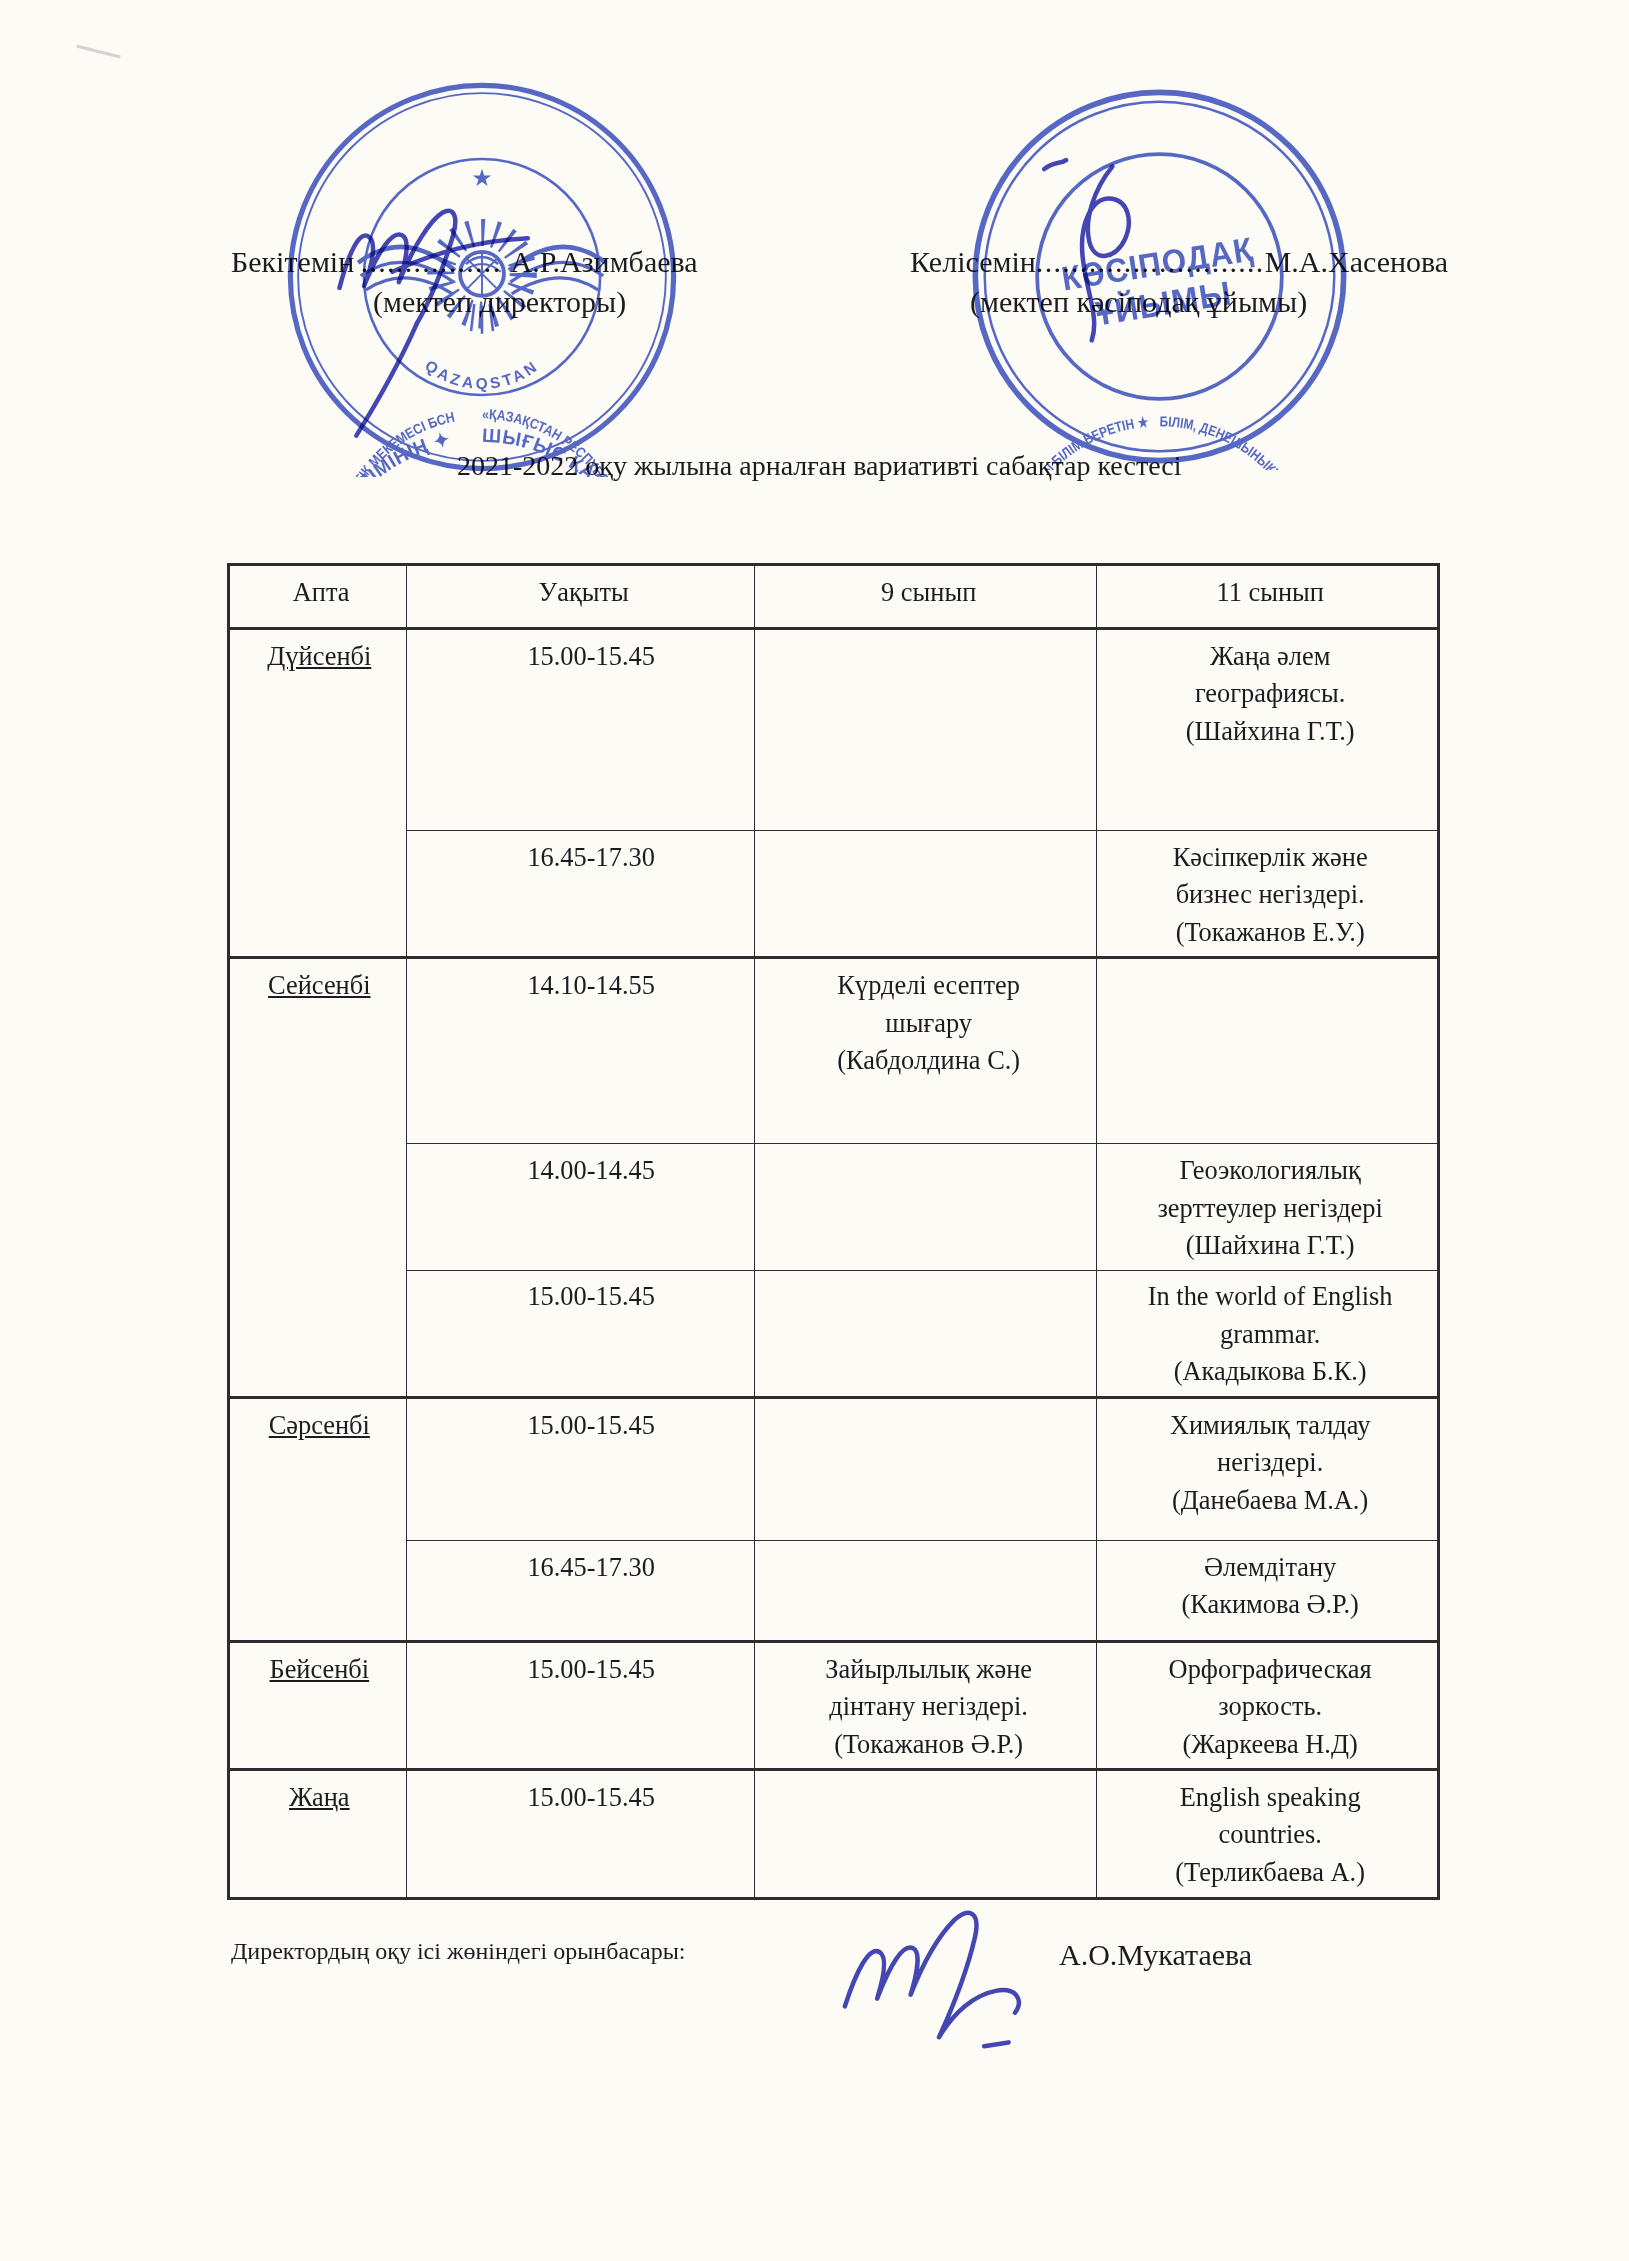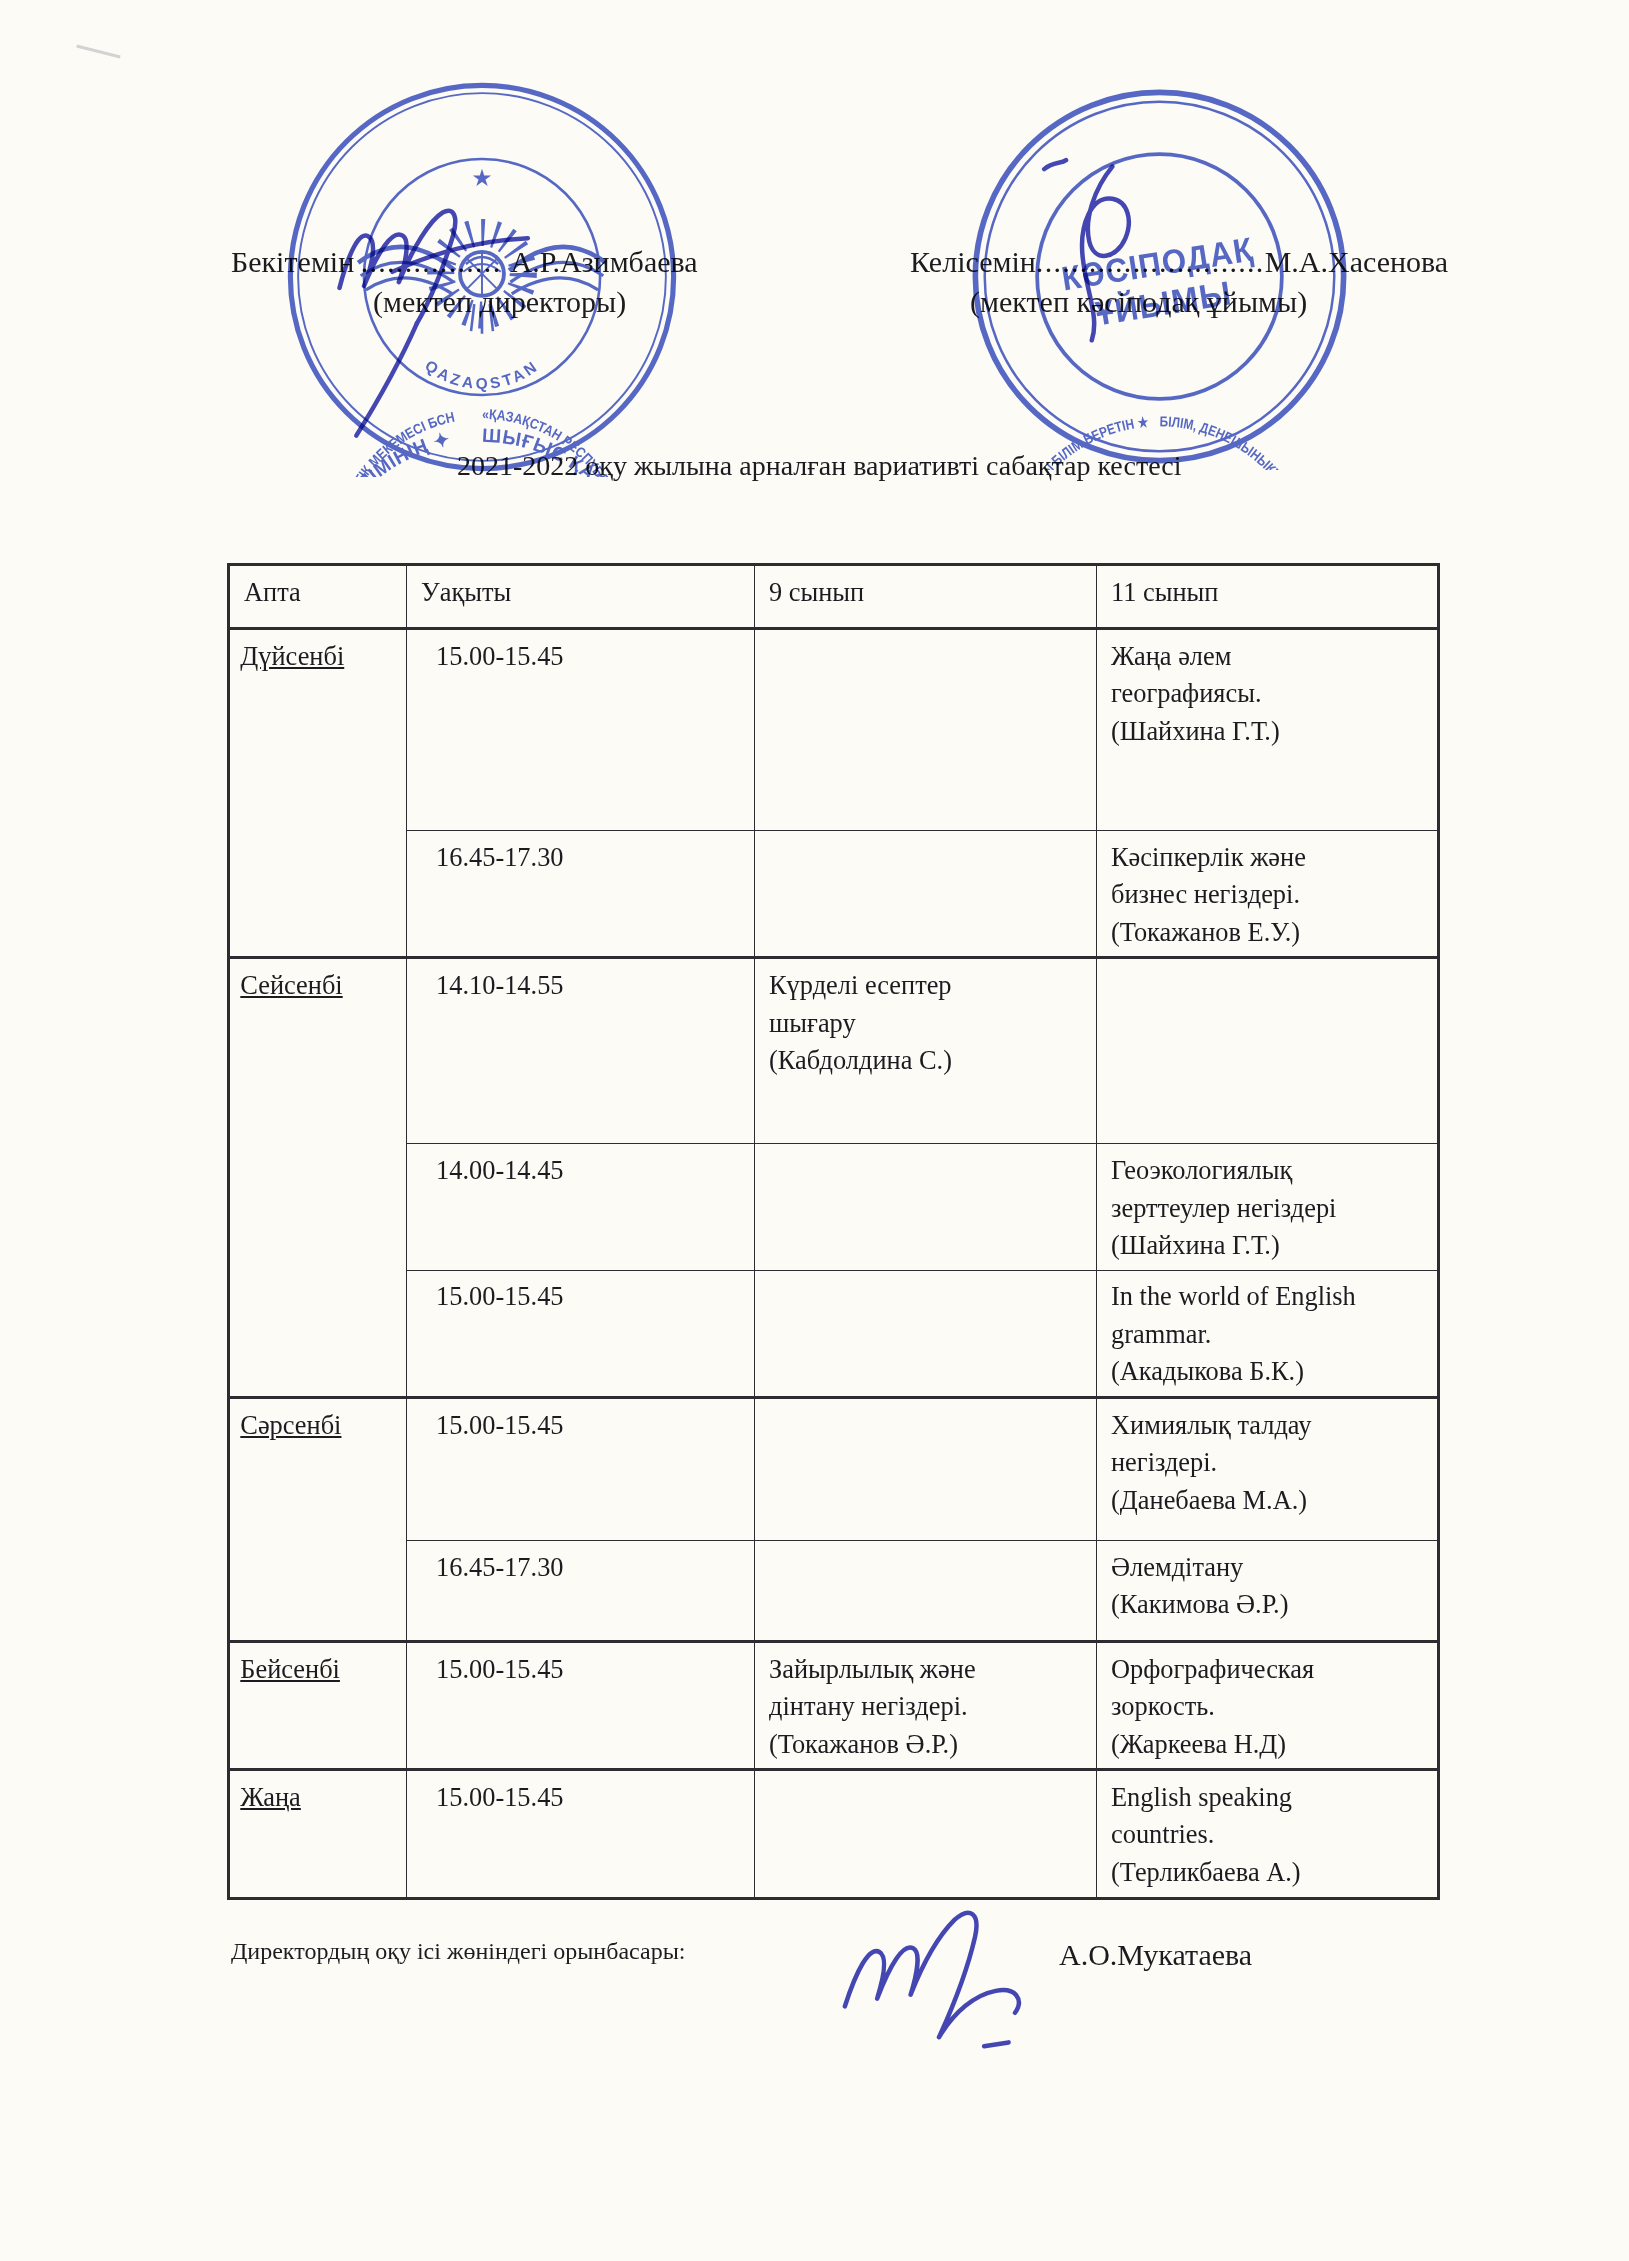--- a/index.html
+++ b/index.html
@@ -20,21 +20,21 @@
   
   .doc-title { position:absolute; left:457px; top:450px; font-size:28px; white-space:nowrap; }
   
   table.schedule {
     position:absolute; left:227px; top:563px; width:1210px;
     border-collapse:collapse; table-layout:fixed;
     border:3.2px solid #2c2c31;
   }
   table.schedule th, table.schedule td {
     border:1.9px solid #2c2c31;
-    vertical-align:top; text-align:left;
+    vertical-align:top; text-align:center;
     font-size:26.4px; line-height:1.42; font-weight:normal;
     padding:7.7px 7.7px 5.2px 14px;
     white-space:pre-line; overflow:hidden;
   }
   table.schedule td.day-cell { padding-left:10.3px;text-decoration:underline; }
   table.schedule td.time-cell { padding-left:29px; }
   tr.rh-hdr { height:64px; }
   tr.rh-1 { height:202px; } tr.rh-2 { height:108px; }
   tr.rh-3 { height:186px; } tr.rh-4 { height:111px; }
   tr.rh-5 { height:111px; } tr.rh-6 { height:143px; }

